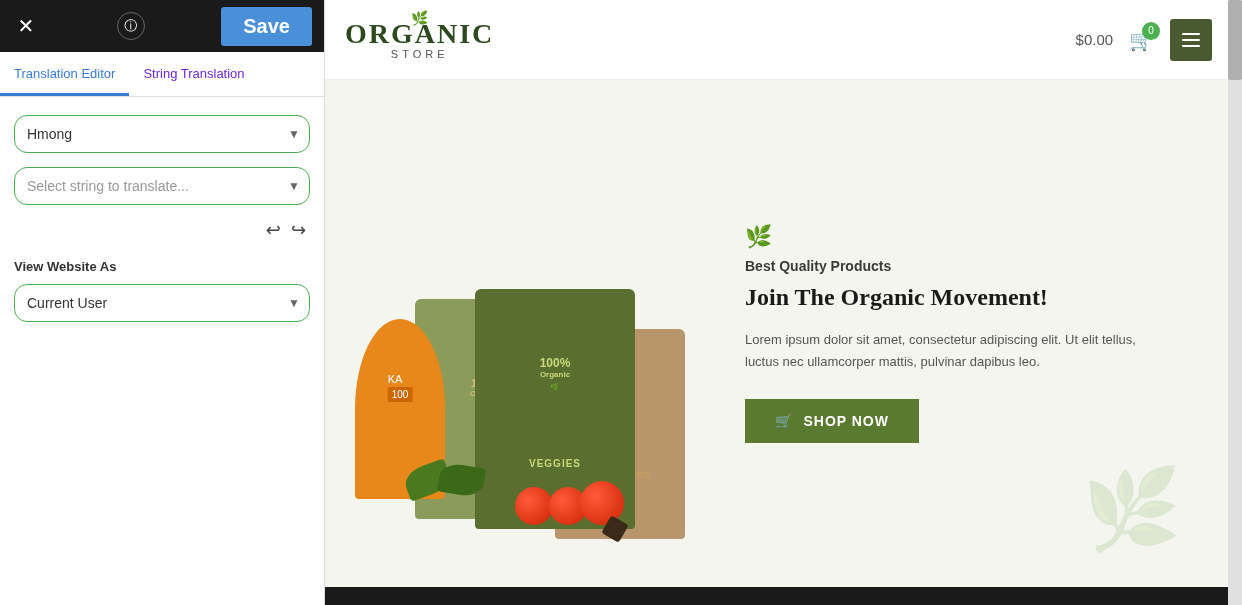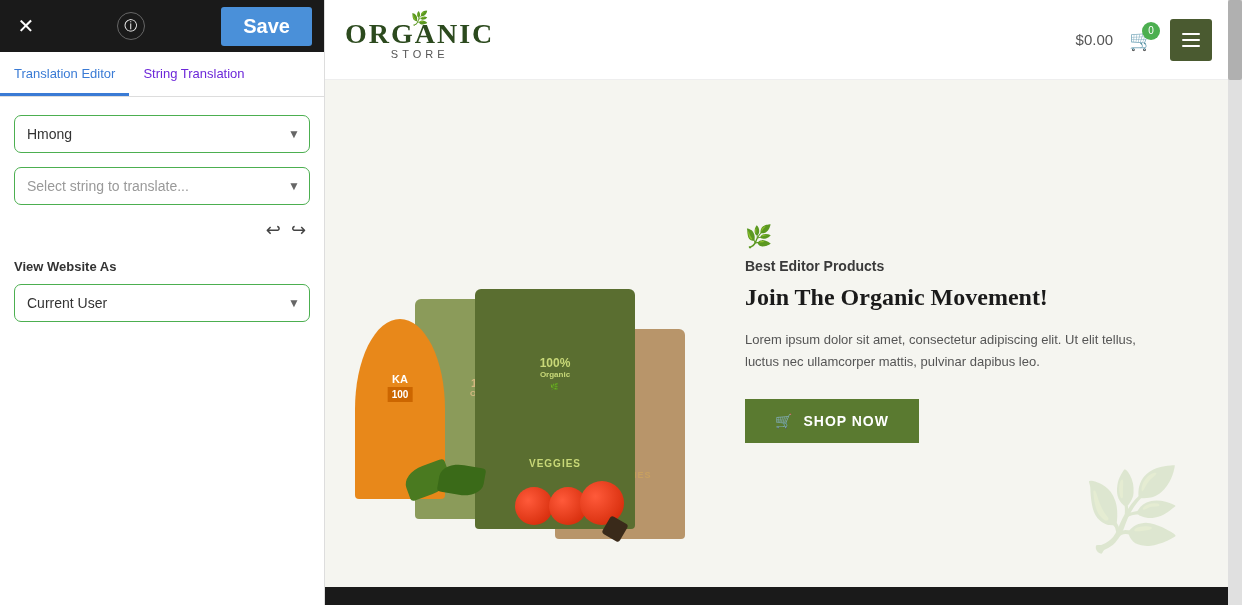--- a/index.html
+++ b/index.html
@@ -85,21 +85,21 @@
     }
 
     .dropdown-wrap {
       position: relative;
     }
 
     .dropdown-wrap select {
       width: 100%;
       padding: 10px 12px;
       border: 1px solid #4caf50;
-      border-radius: 7px;
+      border-radius: 13px;
       font-size: 14px;
       appearance: none;
       background: #fff;
       color: #333;
       cursor: pointer;
     }
 
     .dropdown-wrap select.secondary {
       border: 1px solid #4caf50;
       color: #999;
@@ -511,21 +511,21 @@
 
         <div class="bag bag-right">
           <div style="position:absolute;top:35%;left:50%;transform:translate(-50%,-50%);text-align:center;color:#d4b07a;font-size:8px;font-weight:bold;">
             <div style="font-size:11px;font-weight:900;">100%</div>
             <div>Organic</div>
           </div>
           <div style="position:absolute;bottom:28%;left:50%;transform:translateX(-50%);color:#c8a060;font-size:9px;font-weight:900;letter-spacing:1px;">GROCERIES</div>
         </div>
 
         <div class="veggie-bag">
-          <div style="position:absolute;top:30%;left:50%;transform:translateX(-50%);color:#fff;font-size:8px;font-weight:bold;text-align:center;">
+          <div style="position:absolute;top:30%;left:50%;transform:translateX(-50%);color:#fff;font-size:8px;font-weight:normal;text-align:left;">
             <div style="font-size:11px;">KA</div>
             <div style="font-size:10px;background:#cc6600;padding:2px 4px;margin-top:2px;">100</div>
           </div>
         </div>
 
         <div class="tomatoes">
           <span class="tomato"></span>
           <span class="tomato" style="margin-right:-8px;"></span>
           <span class="tomato" style="width:44px;height:44px;margin-left:-4px;"></span>
         </div>
@@ -534,21 +534,21 @@
           <span class="leaf"></span>
           <span class="leaf" style="transform:rotate(10deg);background:#3a6a18;"></span>
         </div>
 
         <div class="spice"></div>
       </div>
     </div>
 
     <div class="hero-text">
       <div class="hero-leaf-icon">🌿</div>
-      <div class="hero-subtitle">Best Editor Products</div>
+      <div class="hero-subtitle">Best Quality Products</div>
       <div class="hero-title">Join The Organic Movement!</div>
       <div class="hero-desc">Lorem ipsum dolor sit amet, consectetur adipiscing elit. Ut elit tellus, luctus nec ullamcorper mattis, pulvinar dapibus leo.</div>
       <button class="shop-now-btn">
         <span>🛒</span>
         <span>Shop Now</span>
       </button>
     </div>
 
     <div class="deco-leaf">🌿</div>
   </div>

